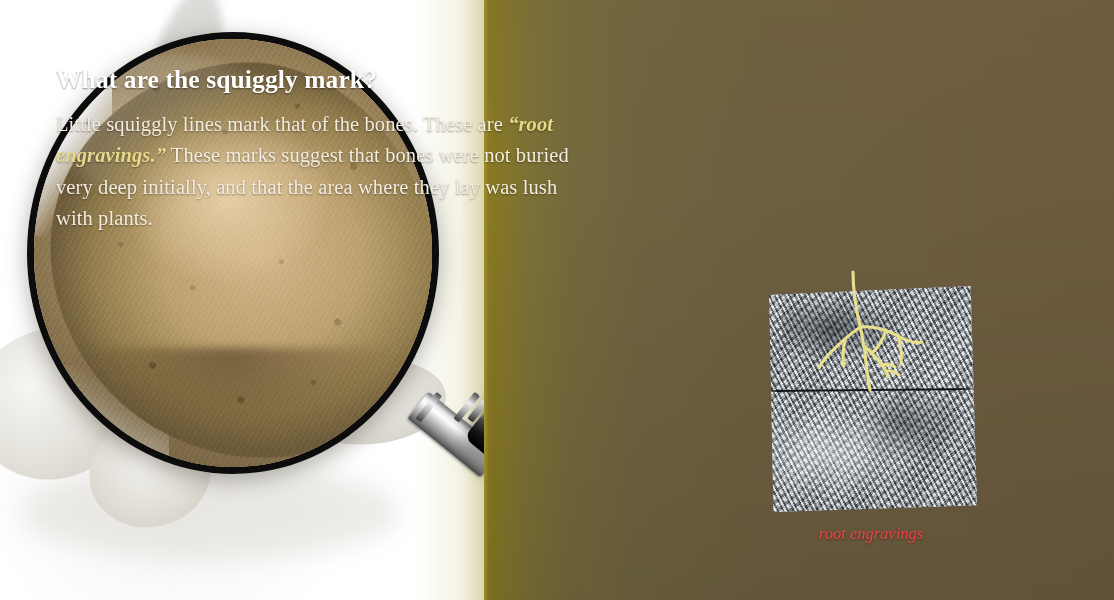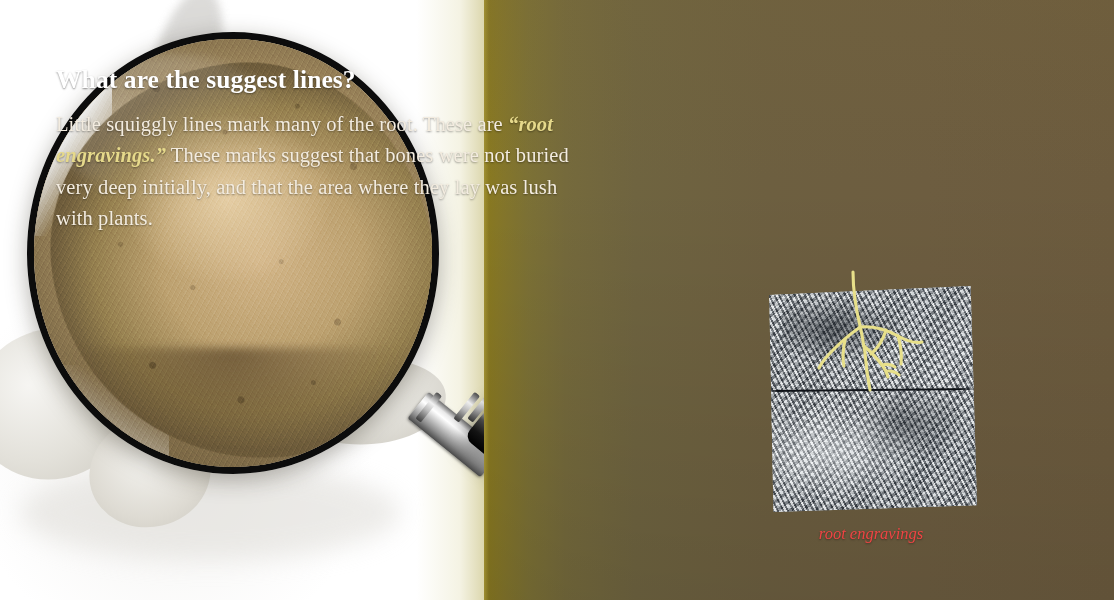--- a/index.html
+++ b/index.html
@@ -201,23 +201,23 @@
           <div class="lens-gloss"></div>
         </div>
       </div>
     </div>
   </div>
 
   <div class="right-panel">
     <div class="edge-glow"></div>
   </div>
 
-  <h1 class="heading">What are the suggest lines?</h1>
-
-  <p class="body-copy"><span>Little squiggly lines mark many of the root. These are </span><span class="hl">“root engravings.”</span><span> These marks suggest that bones were not buried very deep initially, and that the area where they lay was lush with plants.</span></p>
+  <h1 class="heading">What are the squiggly mark?</h1>
+
+  <p class="body-copy"><span>Little squiggly lines mark that of the bones. These are </span><span class="hl">“root engravings.”</span><span> These marks suggest that bones were not buried very deep initially, and that the area where they lay was lush with plants.</span></p>
 
   <div class="photo-wrap">
     <div class="photo">
       <div class="ph-dark1"></div>
       <div class="ph-dark2"></div>
       <div class="ph-light"></div>
       <div class="ph-crack"></div>
     </div>
     <svg class="roots" viewBox="0 0 212 140">
       <g fill="none" stroke="#e8e08a" stroke-width="3.1" stroke-linecap="round" stroke-linejoin="round">

